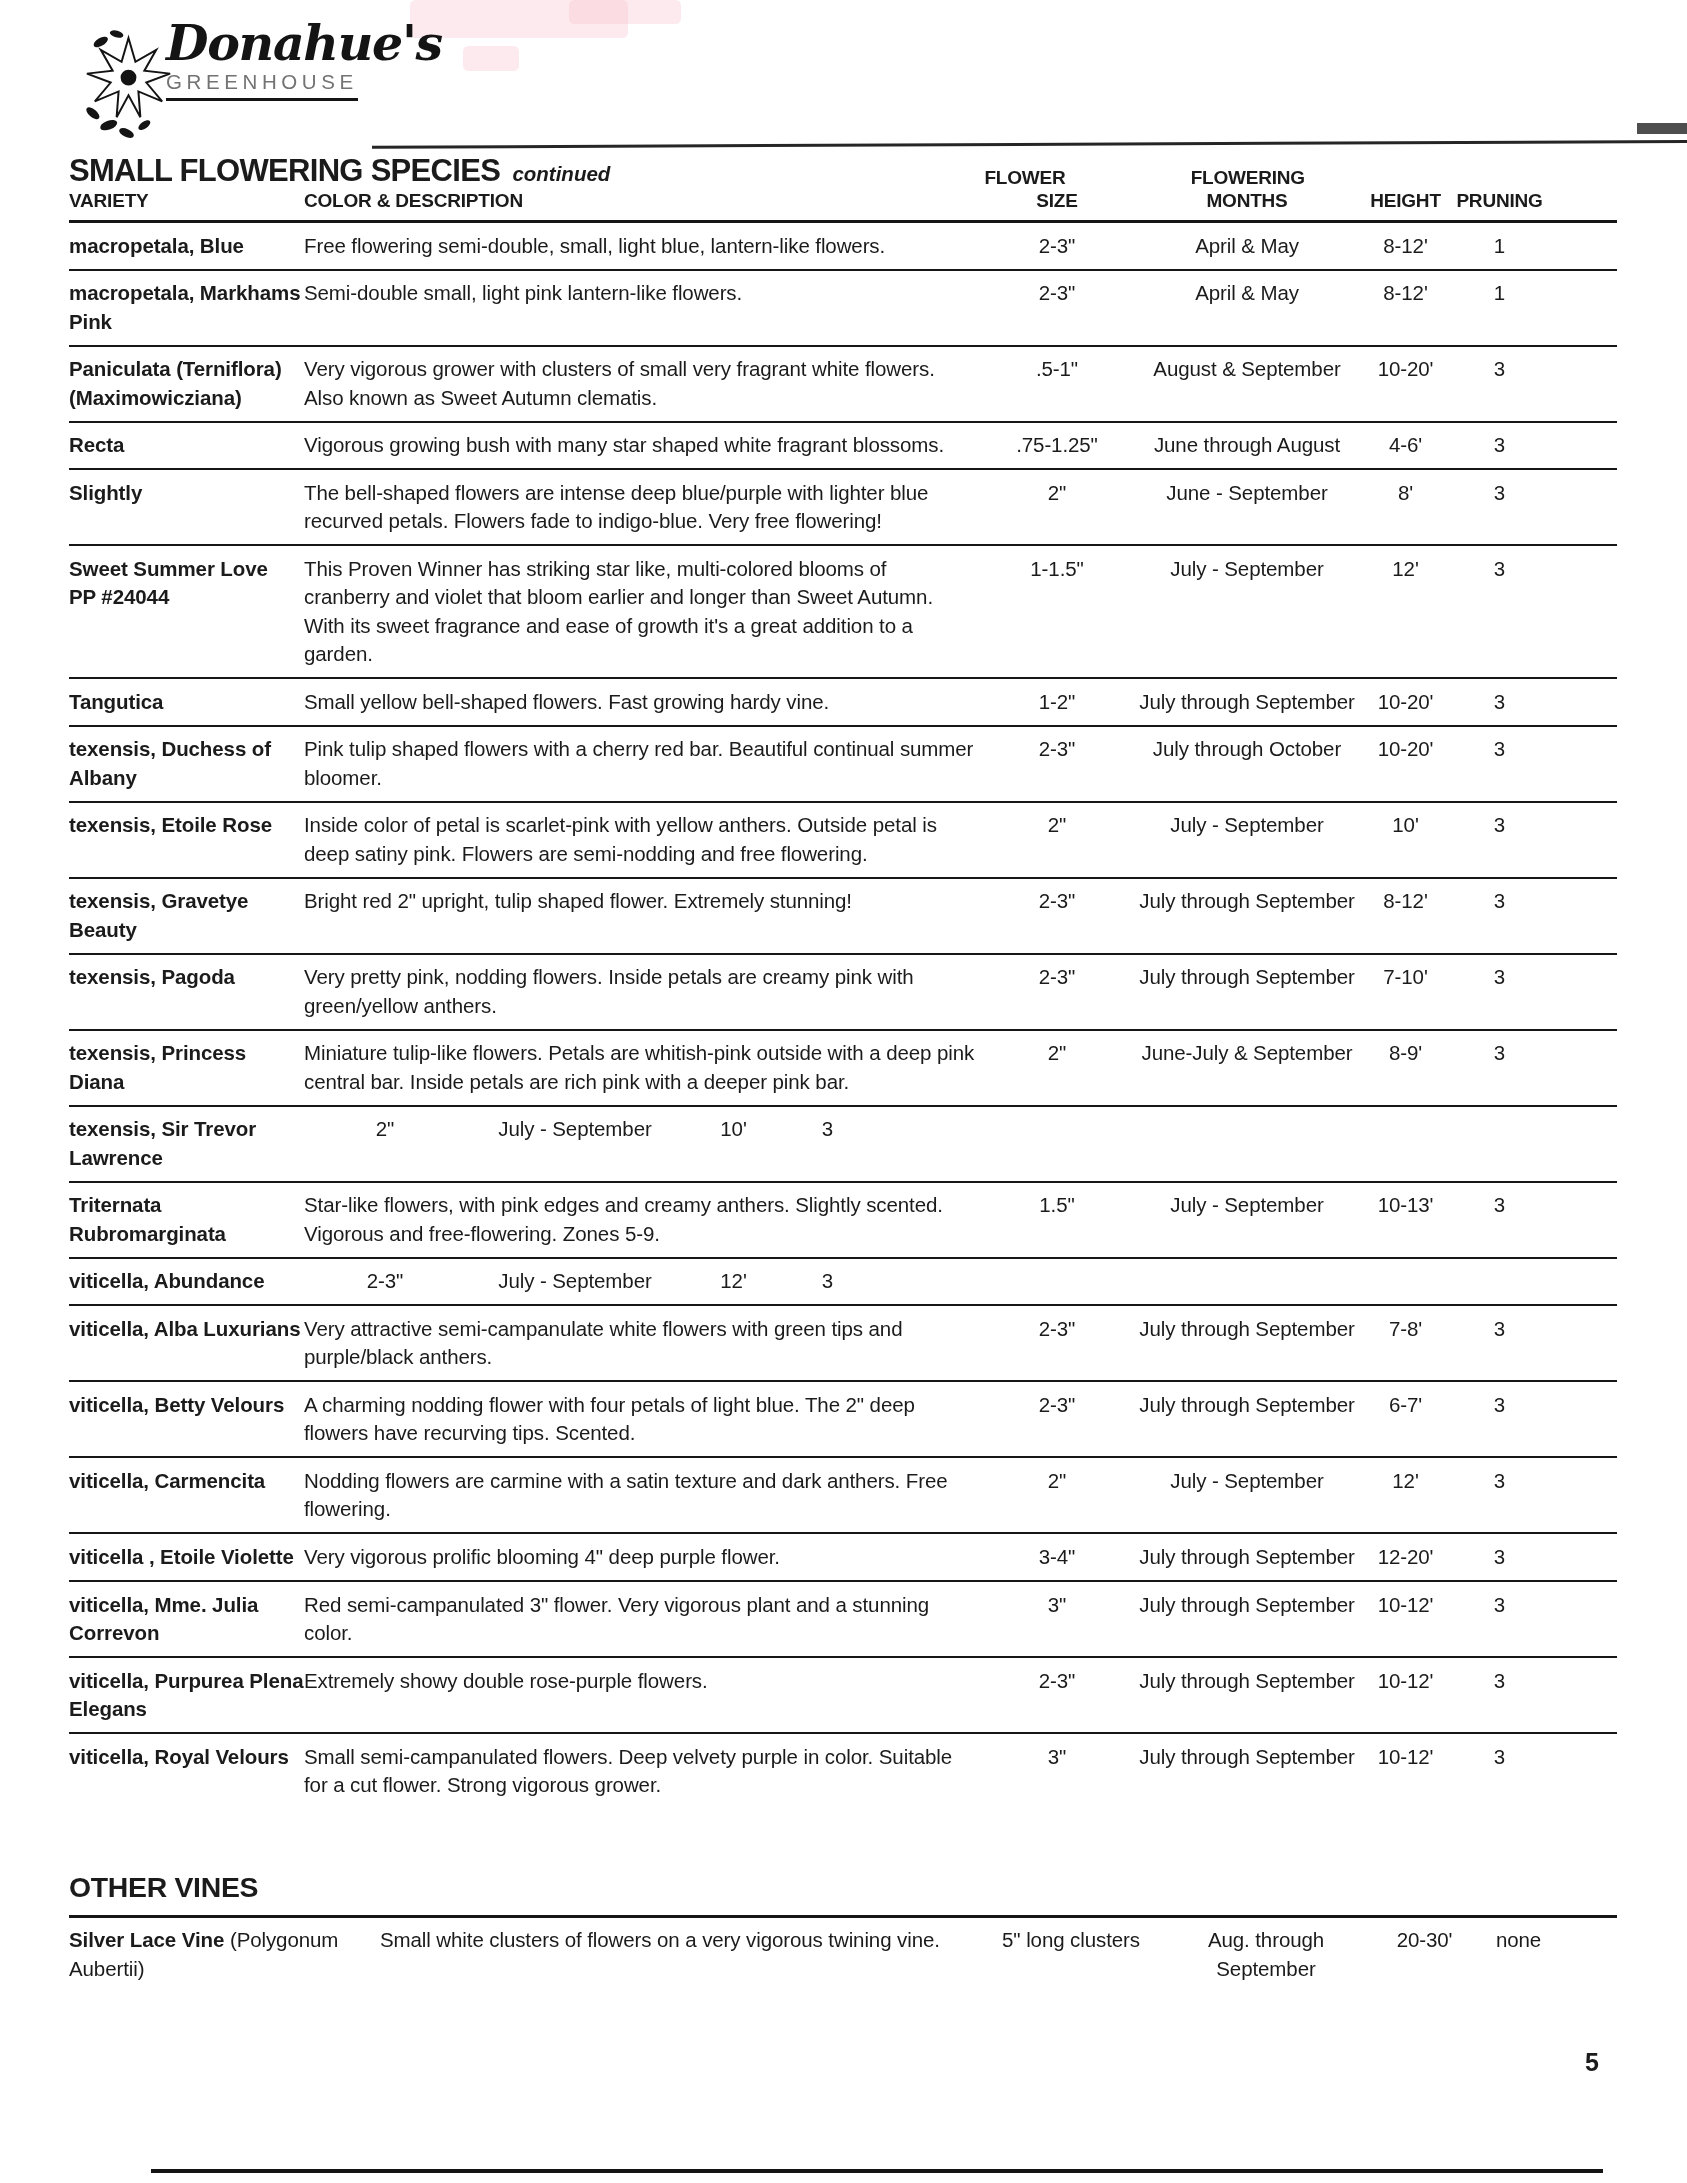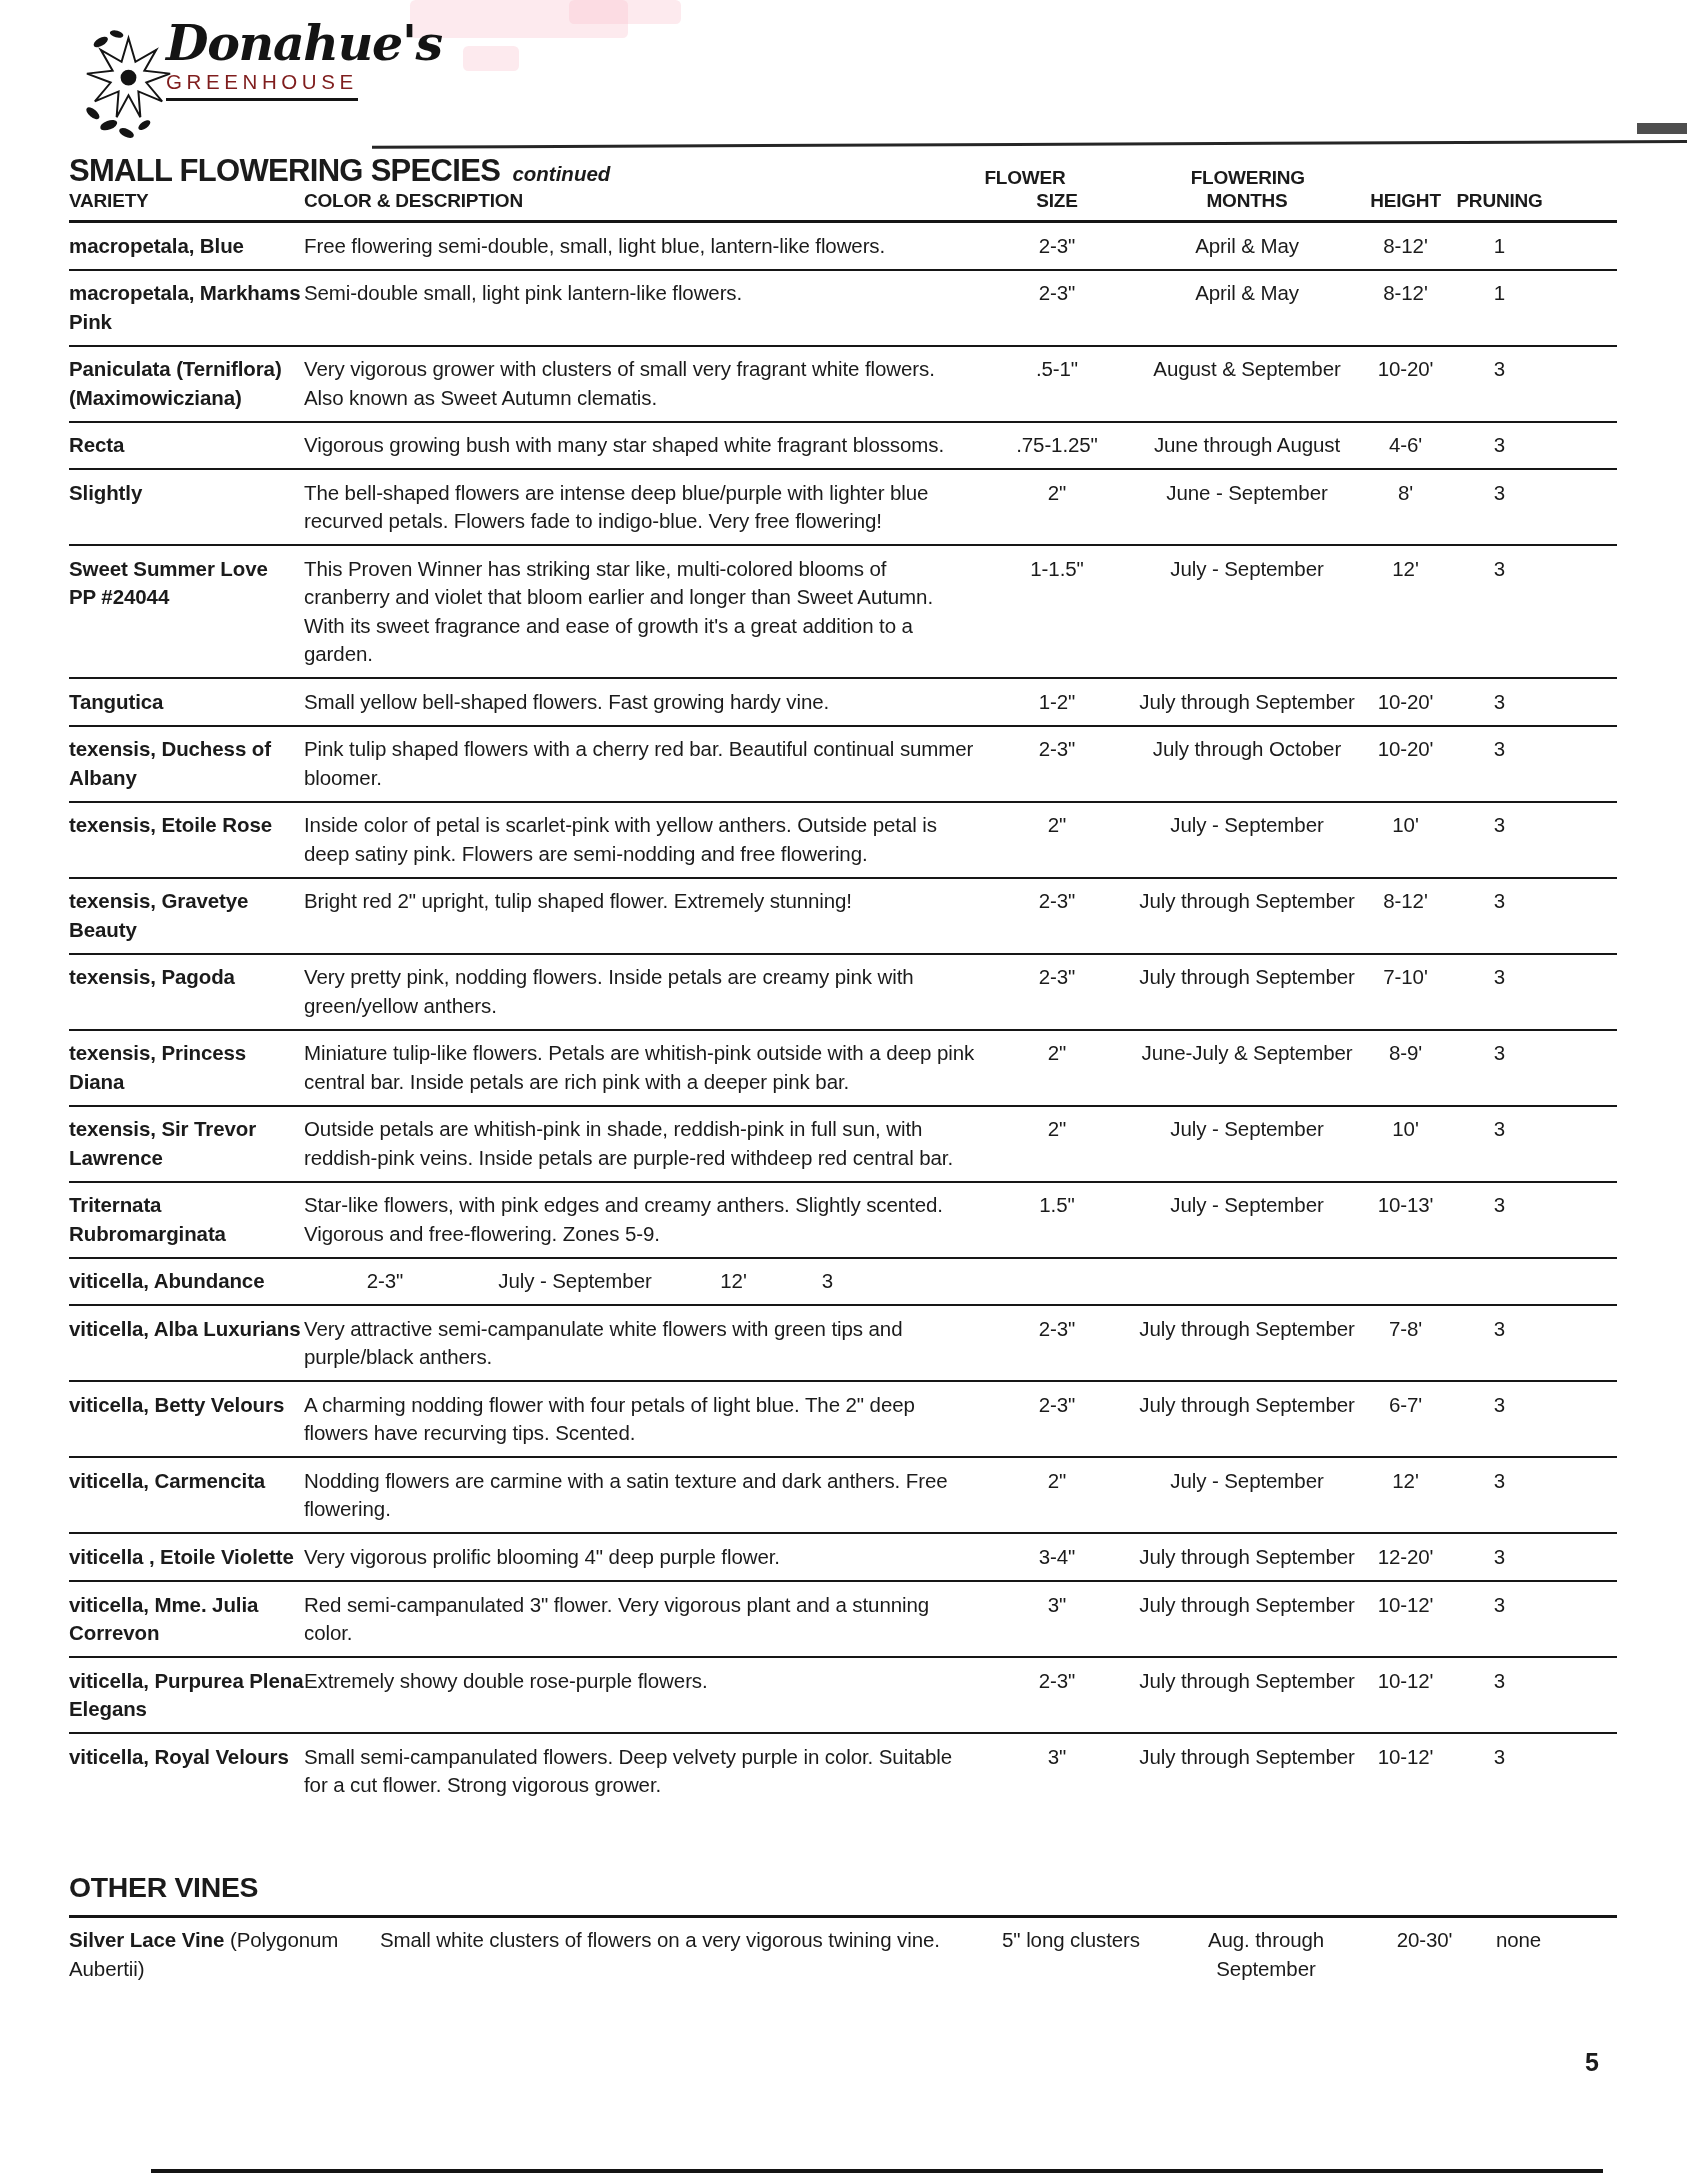--- a/index.html
+++ b/index.html
@@ -21,21 +21,21 @@
 
   
   .logo{position:absolute;left:79px;top:17px;width:284px;display:flex;align-items:flex-start;}
   .logo-flower{flex:0 0 auto;margin-top:9.3px;}
   .logo-text{margin-left:-12px;}
   .logo-script{
     font-family:"DejaVu Serif", serif;font-style:italic;font-weight:bold;
     font-size:49px;line-height:52px;letter-spacing:-1.3px;color:#141414;
   }
   .logo-sub{
-    font-size:20.5px;letter-spacing:4.6px;color:#7f1d1d;margin-top:1.3px;
+    font-size:20.5px;letter-spacing:4.6px;color:#737373;margin-top:1.3px;
     border-bottom:3.3px solid #141414;padding-bottom:4px;display:inline-block;
   }
 
   
   .content{position:absolute;left:69px;top:153px;width:1548px;}
   .sec-head-line1{display:flex;align-items:flex-end;gap:48px;}
   .sec-head-line2{display:flex;align-items:flex-end;margin-top:1.3px;padding-bottom:8px;}
   .sec-title-block{width:906px;}
   .sec-title{font-size:31px;font-weight:bold;letter-spacing:-0.7px;display:inline;}
   .sec-title-suffix{font-size:20.5px;font-style:italic;font-weight:600;margin-left:9.3px;display:inline;}
@@ -266,21 +266,20 @@
     <div class="cell c-months">June-July &amp; September</div>
     <div class="cell c-height">8-9'</div>
     <div class="cell c-prune">3</div>
   </div>
 
   <div class="t-row">
     <div class="cell c-var">
       <div class="bold">texensis, Sir Trevor Lawrence</div>
 
     </div>
-    <div class="cell c-desc">Outside petals are whitish-pink in shade, reddish-pink in full sun, with reddish-pink veins. Inside petals are purple-red withdeep red central bar.</div>
     <div class="cell c-size">2"</div>
     <div class="cell c-months">July - September</div>
     <div class="cell c-height">10'</div>
     <div class="cell c-prune">3</div>
   </div>
 
   <div class="t-row">
     <div class="cell c-var">
       <div class="bold">Triternata Rubromarginata</div>
 

